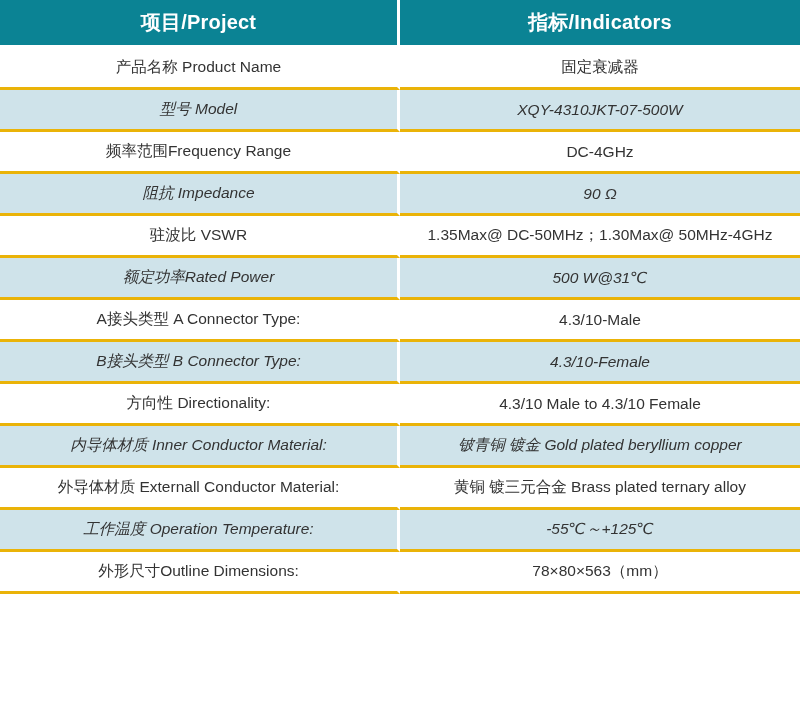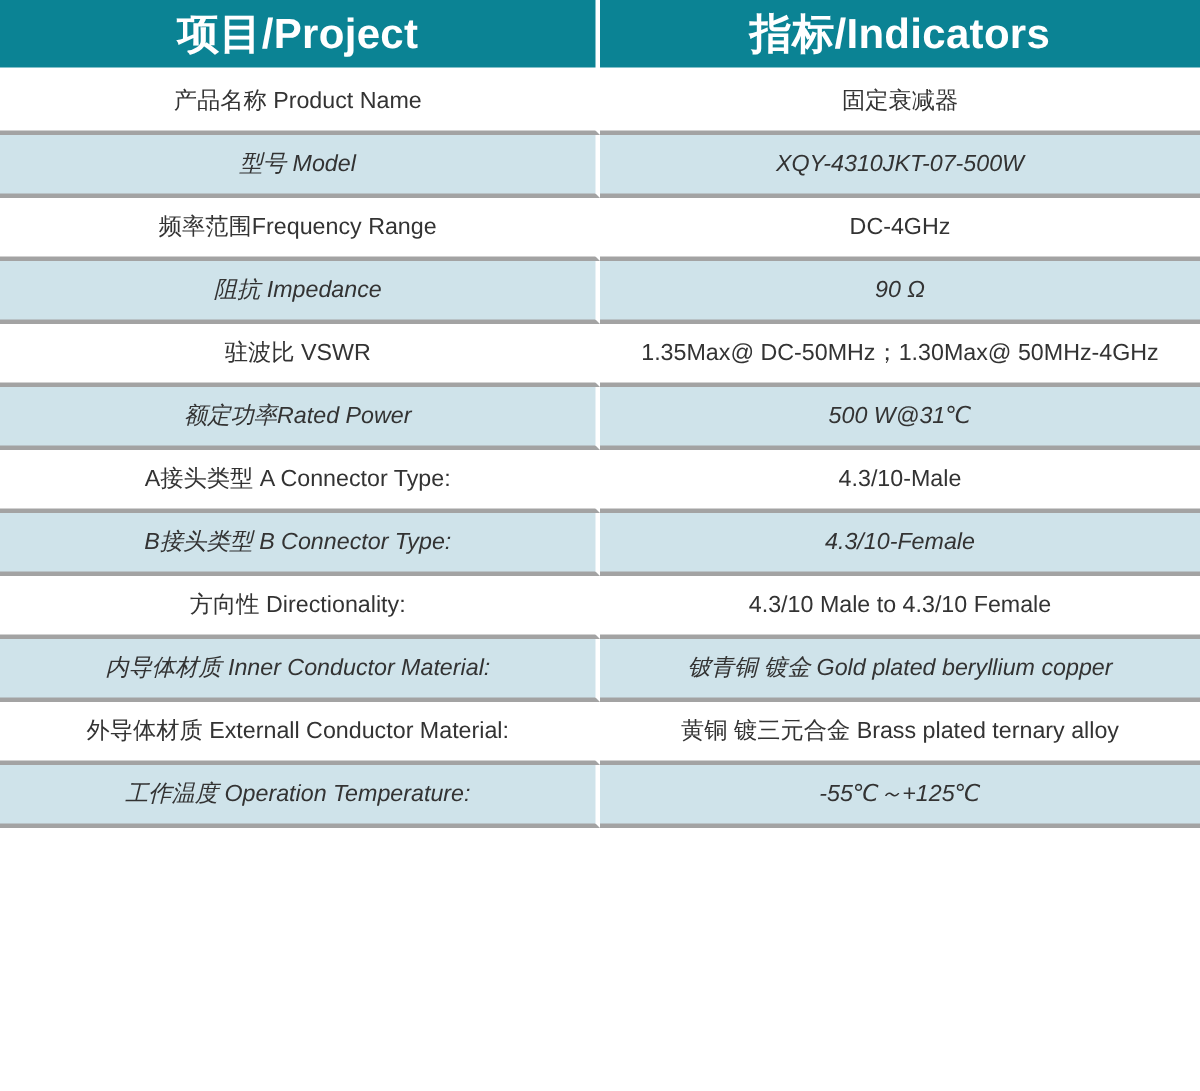--- a/index.html
+++ b/index.html
@@ -21,42 +21,42 @@
     table-layout: fixed;
   }
 
   .spec-table col.col-project { width: 400px; }
   .spec-table col.col-indicator { width: 400px; }
 
   
   .header-row th {
     background: #0b8394;
     color: #ffffff;
-    font-size: 28px;
+    font-size: 20px;
     font-weight: bold;
     text-align: center;
     height: 45px;
     padding: 0;
     vertical-align: middle;
     border-right: 3px solid #ffffff;
     border-bottom: 3px solid #ffffff;
     letter-spacing: 0.2px;
   }
   .header-row th.last { border-right: none; }
 
   
   .spec-table td {
     height: 39px;
     padding: 0 8px;
     text-align: center;
     vertical-align: middle;
     font-size: 15.5px;
     color: #333333;
     border-right: 3px solid #ffffff;
-    border-bottom: 3px solid #a3a3a3;
+    border-bottom: 3px solid #eab308;
     white-space: nowrap;
     overflow: hidden;
   }
   .spec-table td.last { border-right: none; }
 
   tr.row-shaded td { background: #cfe3ea; font-style: italic; }
   tr.row-plain td  { background: #ffffff; }
 
   
   tr.row-last td { border-bottom: none; }
@@ -117,14 +117,18 @@
         <td class="last">铍青铜 镀金 Gold plated beryllium copper</td>
       </tr>
       <tr class="row-plain">
         <td>外导体材质 Externall Conductor Material:</td>
         <td class="last">黄铜 镀三元合金 Brass plated ternary alloy</td>
       </tr>
       <tr class="row-shaded">
         <td>工作温度 Operation Temperature:</td>
         <td class="last">-55℃～+125℃</td>
       </tr>
+      <tr class="row-plain">
+        <td>外形尺寸Outline Dimensions:</td>
+        <td class="last">78×80×563（mm）</td>
+      </tr>
     </tbody>
 </table>
 
 </body></html>

